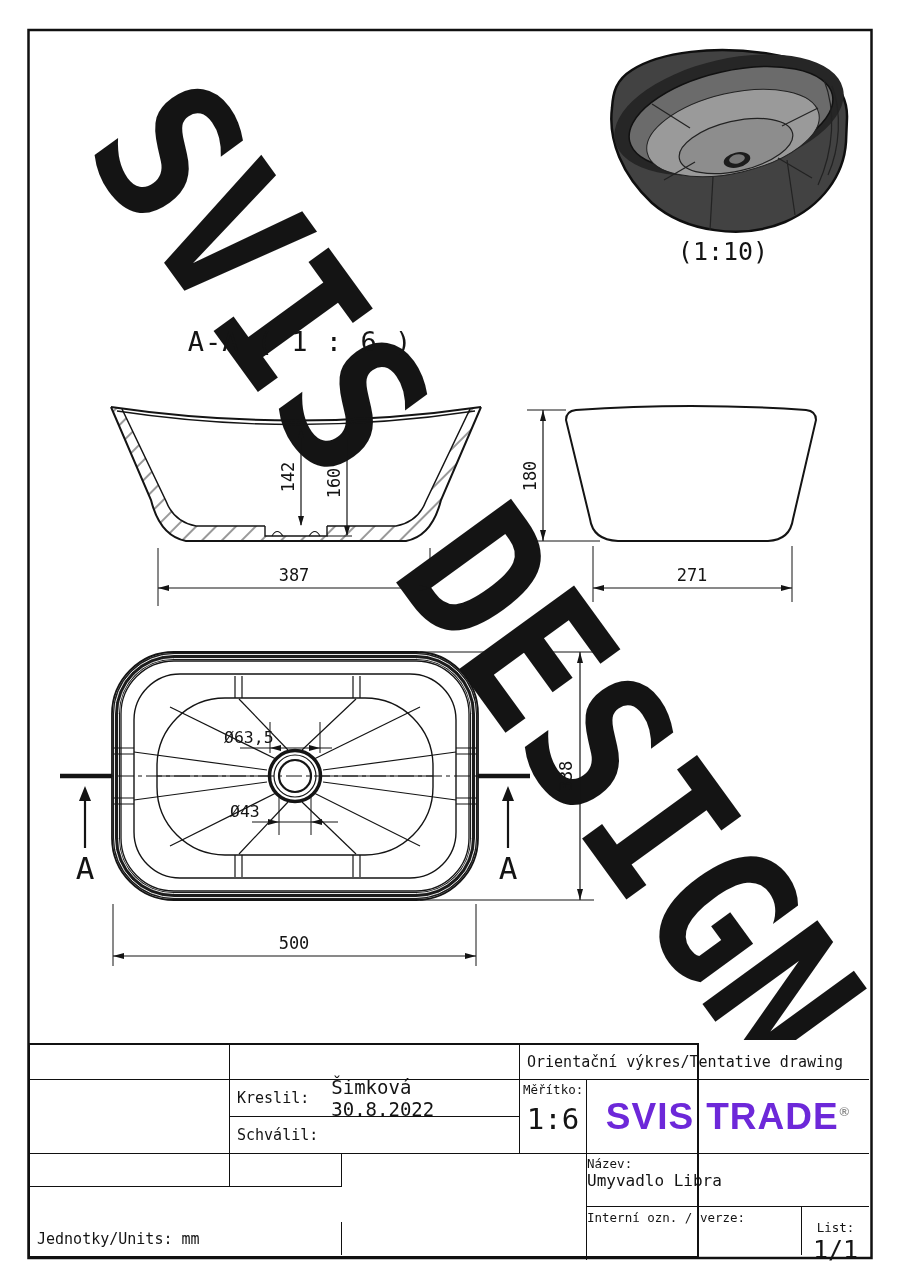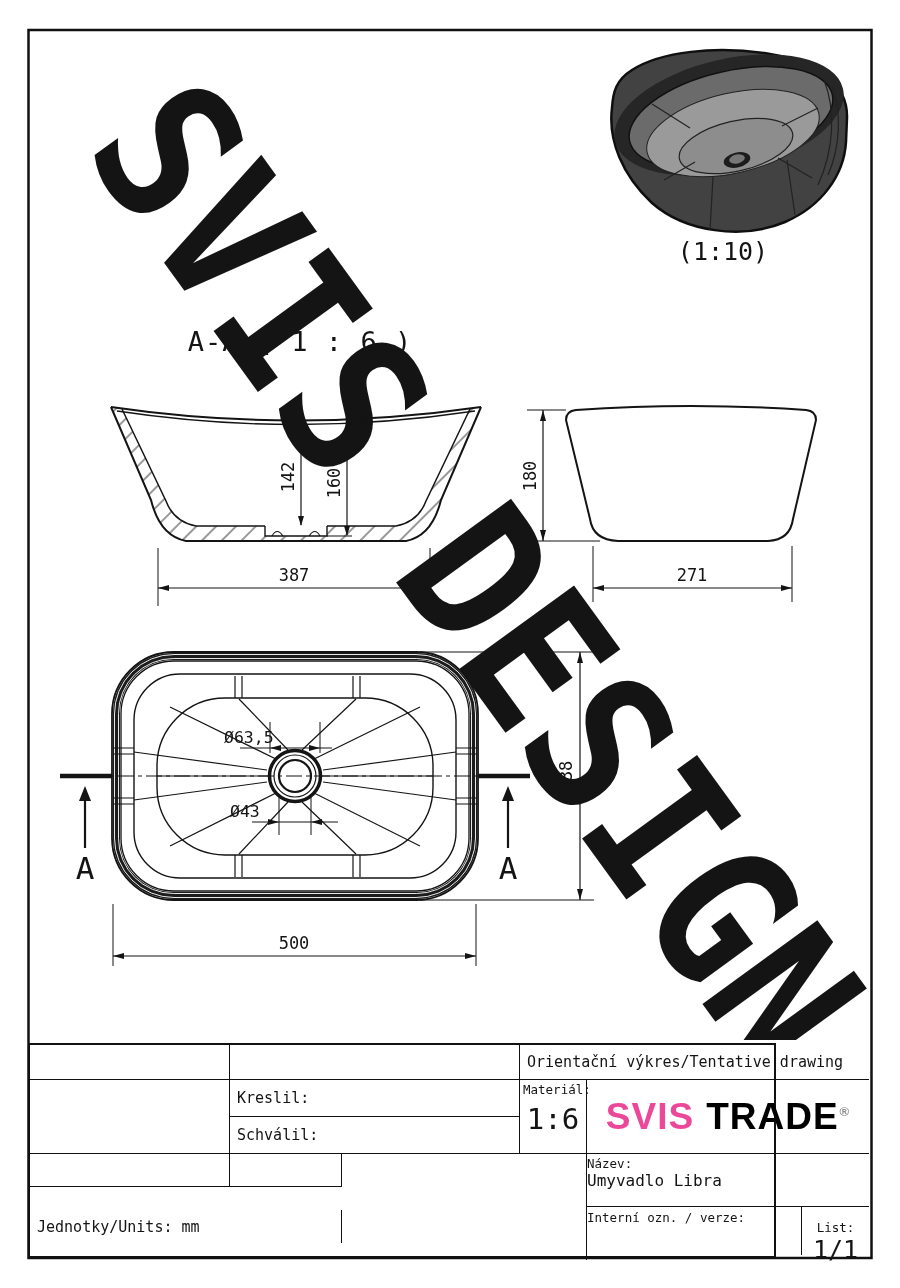--- a/index.html
+++ b/index.html
@@ -1,32 +1,32 @@
 <!DOCTYPE html>
 <html><head>
 <meta charset="utf-8">
 <style>
   html,body{margin:0;padding:0;background:#ffffff;}
   body{position:relative;width:900px;height:1288px;font-family:"DejaVu Sans Mono",monospace;color:#141414;}
   svg text{font-family:"DejaVu Sans Mono",monospace;fill:#141414;}
   
-  #titleblock{position:absolute;left:28px;top:1043px;width:748px;height:215px;
+  #titleblock{position:absolute;left:28px;top:1043px;width:671px;height:215px;
     border:2.5px solid #111;box-sizing:border-box;background:#fff;}
   .cell{position:absolute;box-sizing:border-box;}
   .br{border-right:1.5px solid #111;}
   .bb{border-bottom:1.5px solid #111;}
   .lbl{font-size:15px;}
   .lbl-sm{font-size:12.5px;}
   .val-lg{font-size:19px;}
   .center{display:flex;align-items:center;justify-content:center;}
   .padl{padding-left:7px;display:flex;align-items:center;}
   #logo{font-family:"Liberation Sans",sans-serif;font-weight:700;font-size:37px;
         letter-spacing:1px;white-space:nowrap;line-height:1;}
-  #logo .svis{color:#ec4899;}
-  #logo .trade{color:#000000;margin-left:12px;}
+  #logo .svis{color:#6d28d9;}
+  #logo .trade{color:#6d28d9;margin-left:12px;}
   #logo .reg{color:#8a8a8a;font-size:13px;vertical-align:super;margin-left:1px;}
 </style>
 </head>
 <body>
 
 
 
 <svg width="900" height="1288" viewBox="0 0 900 1288">
   <defs>
     <linearGradient id="wmg" x1="0%" y1="0%" x2="100%" y2="100%">
@@ -225,44 +225,45 @@
 <div id="titleblock">
   <div class="cell br bb" style="left:0;top:0;width:200px;height:35px;"></div>
   <div class="cell br bb" style="left:200px;top:0;width:290px;height:35px;"></div>
   <div class="cell bb padl lbl" style="left:490px;top:0;width:349px;height:35px;">
     <span>Orientační výkres/Tentative drawing</span>
   </div>
 
   <div class="cell br bb" style="left:0;top:35px;width:200px;height:74px;"></div>
   <div class="cell br bb padl" style="left:200px;top:35px;width:290px;height:37px;">
     <span class="lbl">Kreslil:</span>
+    <span class="val-lg" style="margin-left:22px;">Šimková 30.8.2022</span>
   </div>
   <div class="cell br bb padl" style="left:200px;top:72px;width:290px;height:37px;">
     <span class="lbl">Schválil:</span>
   </div>
   <div class="cell br bb" style="left:490px;top:35px;width:67px;height:74px;">
-    <div class="lbl-sm" style="padding:2px 0 0 3px;">Materiál:</div>
+    <div class="lbl-sm" style="padding:2px 0 0 3px;">Měřítko:</div>
     <div class="center" style="height:44px;font-size:29px;">1:6</div>
   </div>
   <div class="cell bb center" style="left:557px;top:35px;width:282px;height:74px;">
     <div id="logo">
       <span class="svis">SVIS</span><span class="trade">TRADE</span><span class="reg">®</span>
     </div>
   </div>
 
   <div class="cell br bb" style="left:0;top:109px;width:200px;height:33px;"></div>
   <div class="cell br bb" style="left:200px;top:109px;width:112px;height:33px;"></div>
   <div class="cell br" style="left:312px;top:109px;width:245px;height:106px;"></div>
 
   <div class="cell bb" style="left:557px;top:109px;width:282px;height:53px;text-align:left;">
     <div class="lbl-sm" style="padding-top:2px;">Název:</div>
     <div style="font-size:16px;">Umyvadlo Libra</div>
   </div>
 
-  <div class="cell br padl lbl" style="left:0;top:165px;width:312px;height:33px;">
+  <div class="cell br padl lbl" style="left:0;top:177px;width:312px;height:33px;">
     <span>Jednotky/Units: mm</span>
   </div>
 
   <div class="cell br" style="left:557px;top:162px;width:215px;height:48px;">
     <div class="lbl-sm" style="padding-top:3px;">Interní ozn. / verze:</div>
   </div>
   <div class="cell" style="left:772px;top:174px;width:67px;height:48px;text-align:center;">
     <div class="lbl-sm" style="padding-top:1px;">List:</div>
     <div style="font-size:25px;">1/1</div>
   </div>

